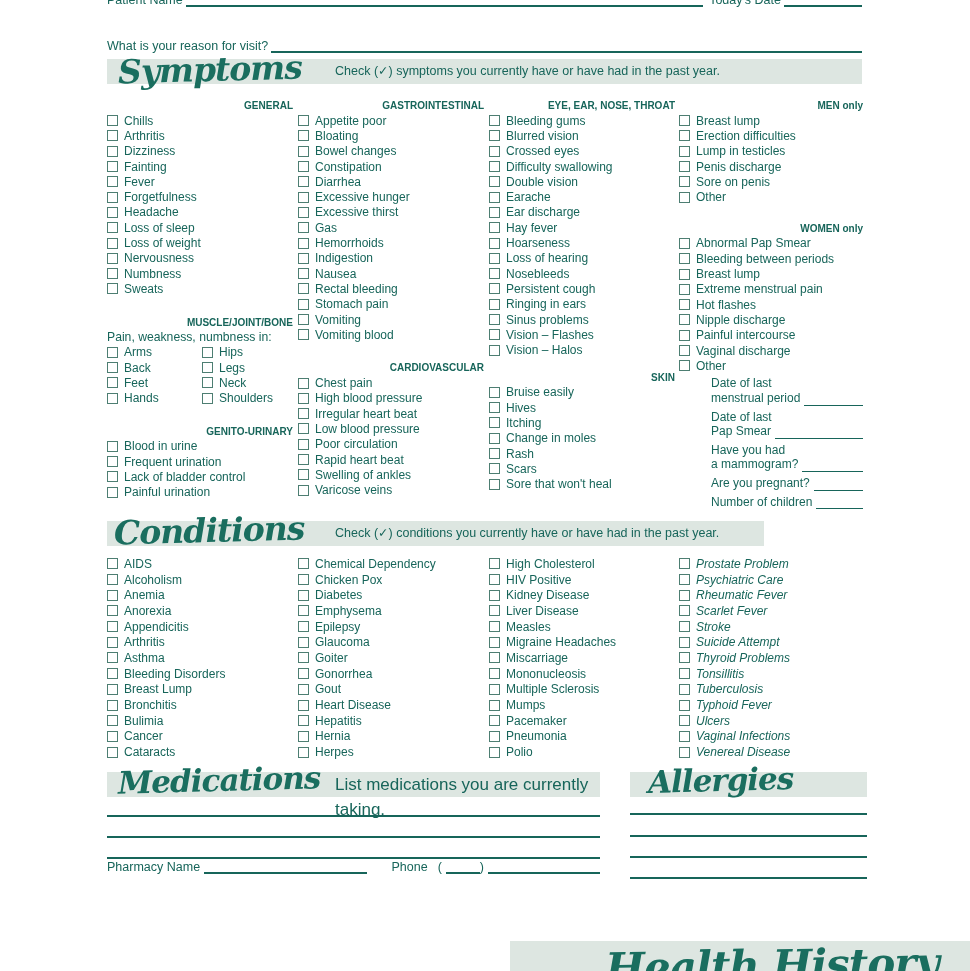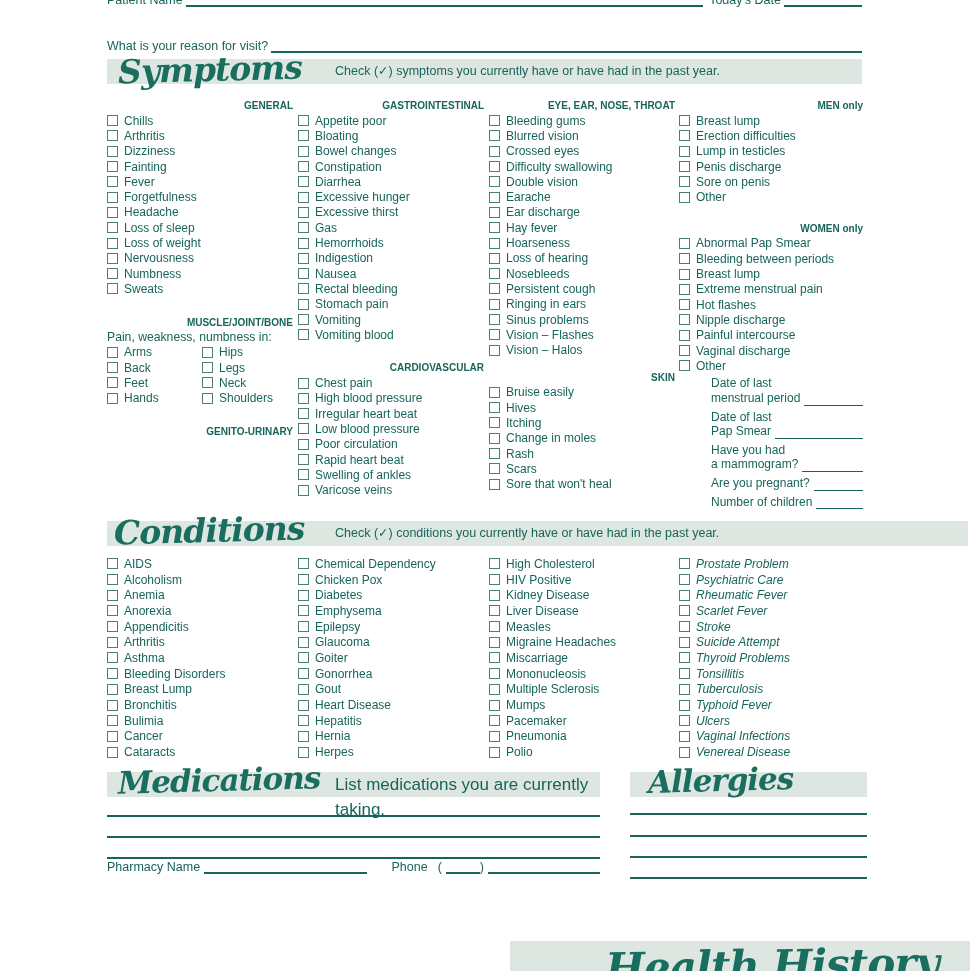--- a/index.html
+++ b/index.html
@@ -164,20 +164,39 @@
         <div class="item">
           <span class="cb"></span>
           <span>Hands</span>
         </div>
         <div class="item">
           <span class="cb"></span>
           <span>Shoulders</span>
         </div>
       </div>
     <div class="sec-heading mt18">GENITO-URINARY</div>
+    <div class="items">
+
+    <div class="item">
+          <span class="cb"></span>
+          <span>Blood in urine</span>
+        </div>
+        <div class="item">
+          <span class="cb"></span>
+          <span>Frequent urination</span>
+        </div>
+        <div class="item">
+          <span class="cb"></span>
+          <span>Lack of bladder control</span>
+        </div>
+        <div class="item">
+          <span class="cb"></span>
+          <span>Painful urination</span>
+        </div>
+      </div>
   </div>
 
   <div class="col" style="left:489px;">
     <div class="sec-heading">EYE, EAR, NOSE, THROAT</div>
     <div class="items">
 
     <div class="item">
           <span class="cb"></span>
           <span>Bleeding gums</span>
         </div>
@@ -485,21 +504,21 @@
         <div class="wfield">
 
           <div class="wf-bottom">
             <span>Number of children</span>
             <span class="fill"></span>
           </div>
         </div>
       </div>
   </div>
 
-  <div class="banner" style="top:521px;left:107px;width:861px;">
+  <div class="banner" style="top:521px;left:107px;width:657px;">
     <span class="instruction" style="margin-left:228px;">Check (✓) conditions you currently have or have had in the past year.</span>
   </div>
   <div class="script-title" style="top:514px;left:114px;font-size:33px;">Conditions</div>
 
   <div class="cond-col" style="left:107px;">
     <div class="items">
 
     <div class="item">
           <span class="cb"></span>
           <span>AIDS</span>

